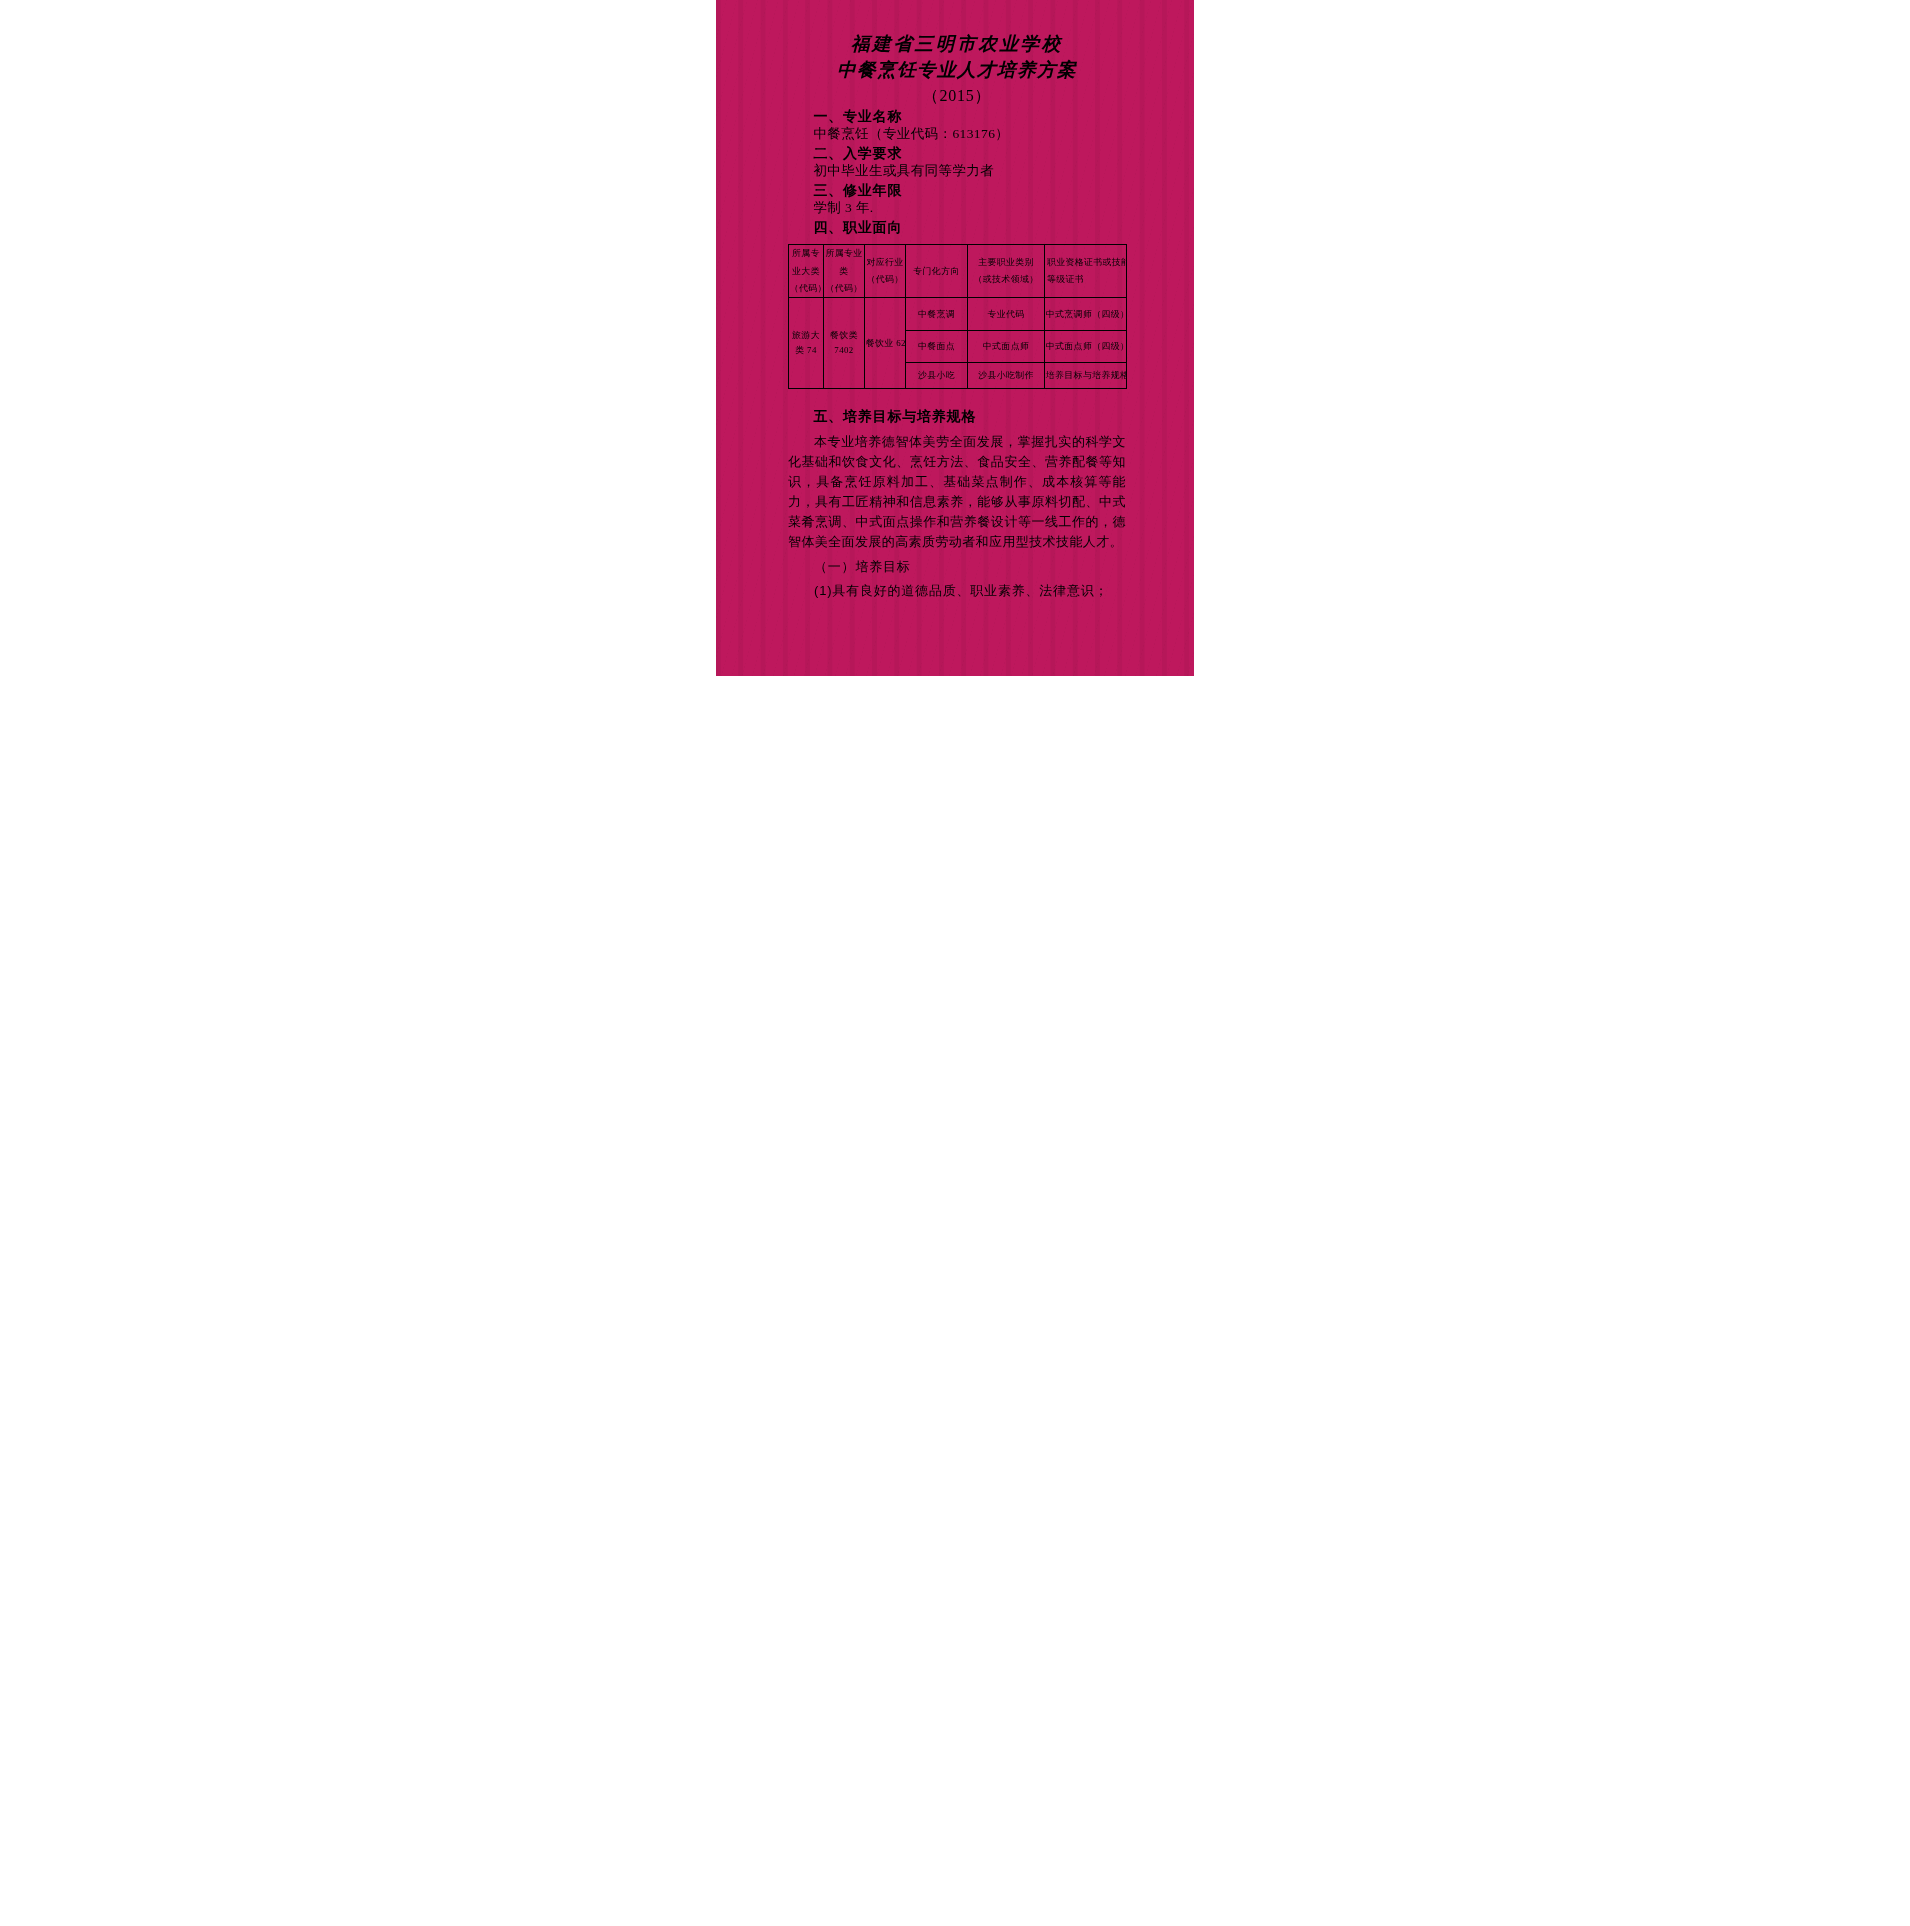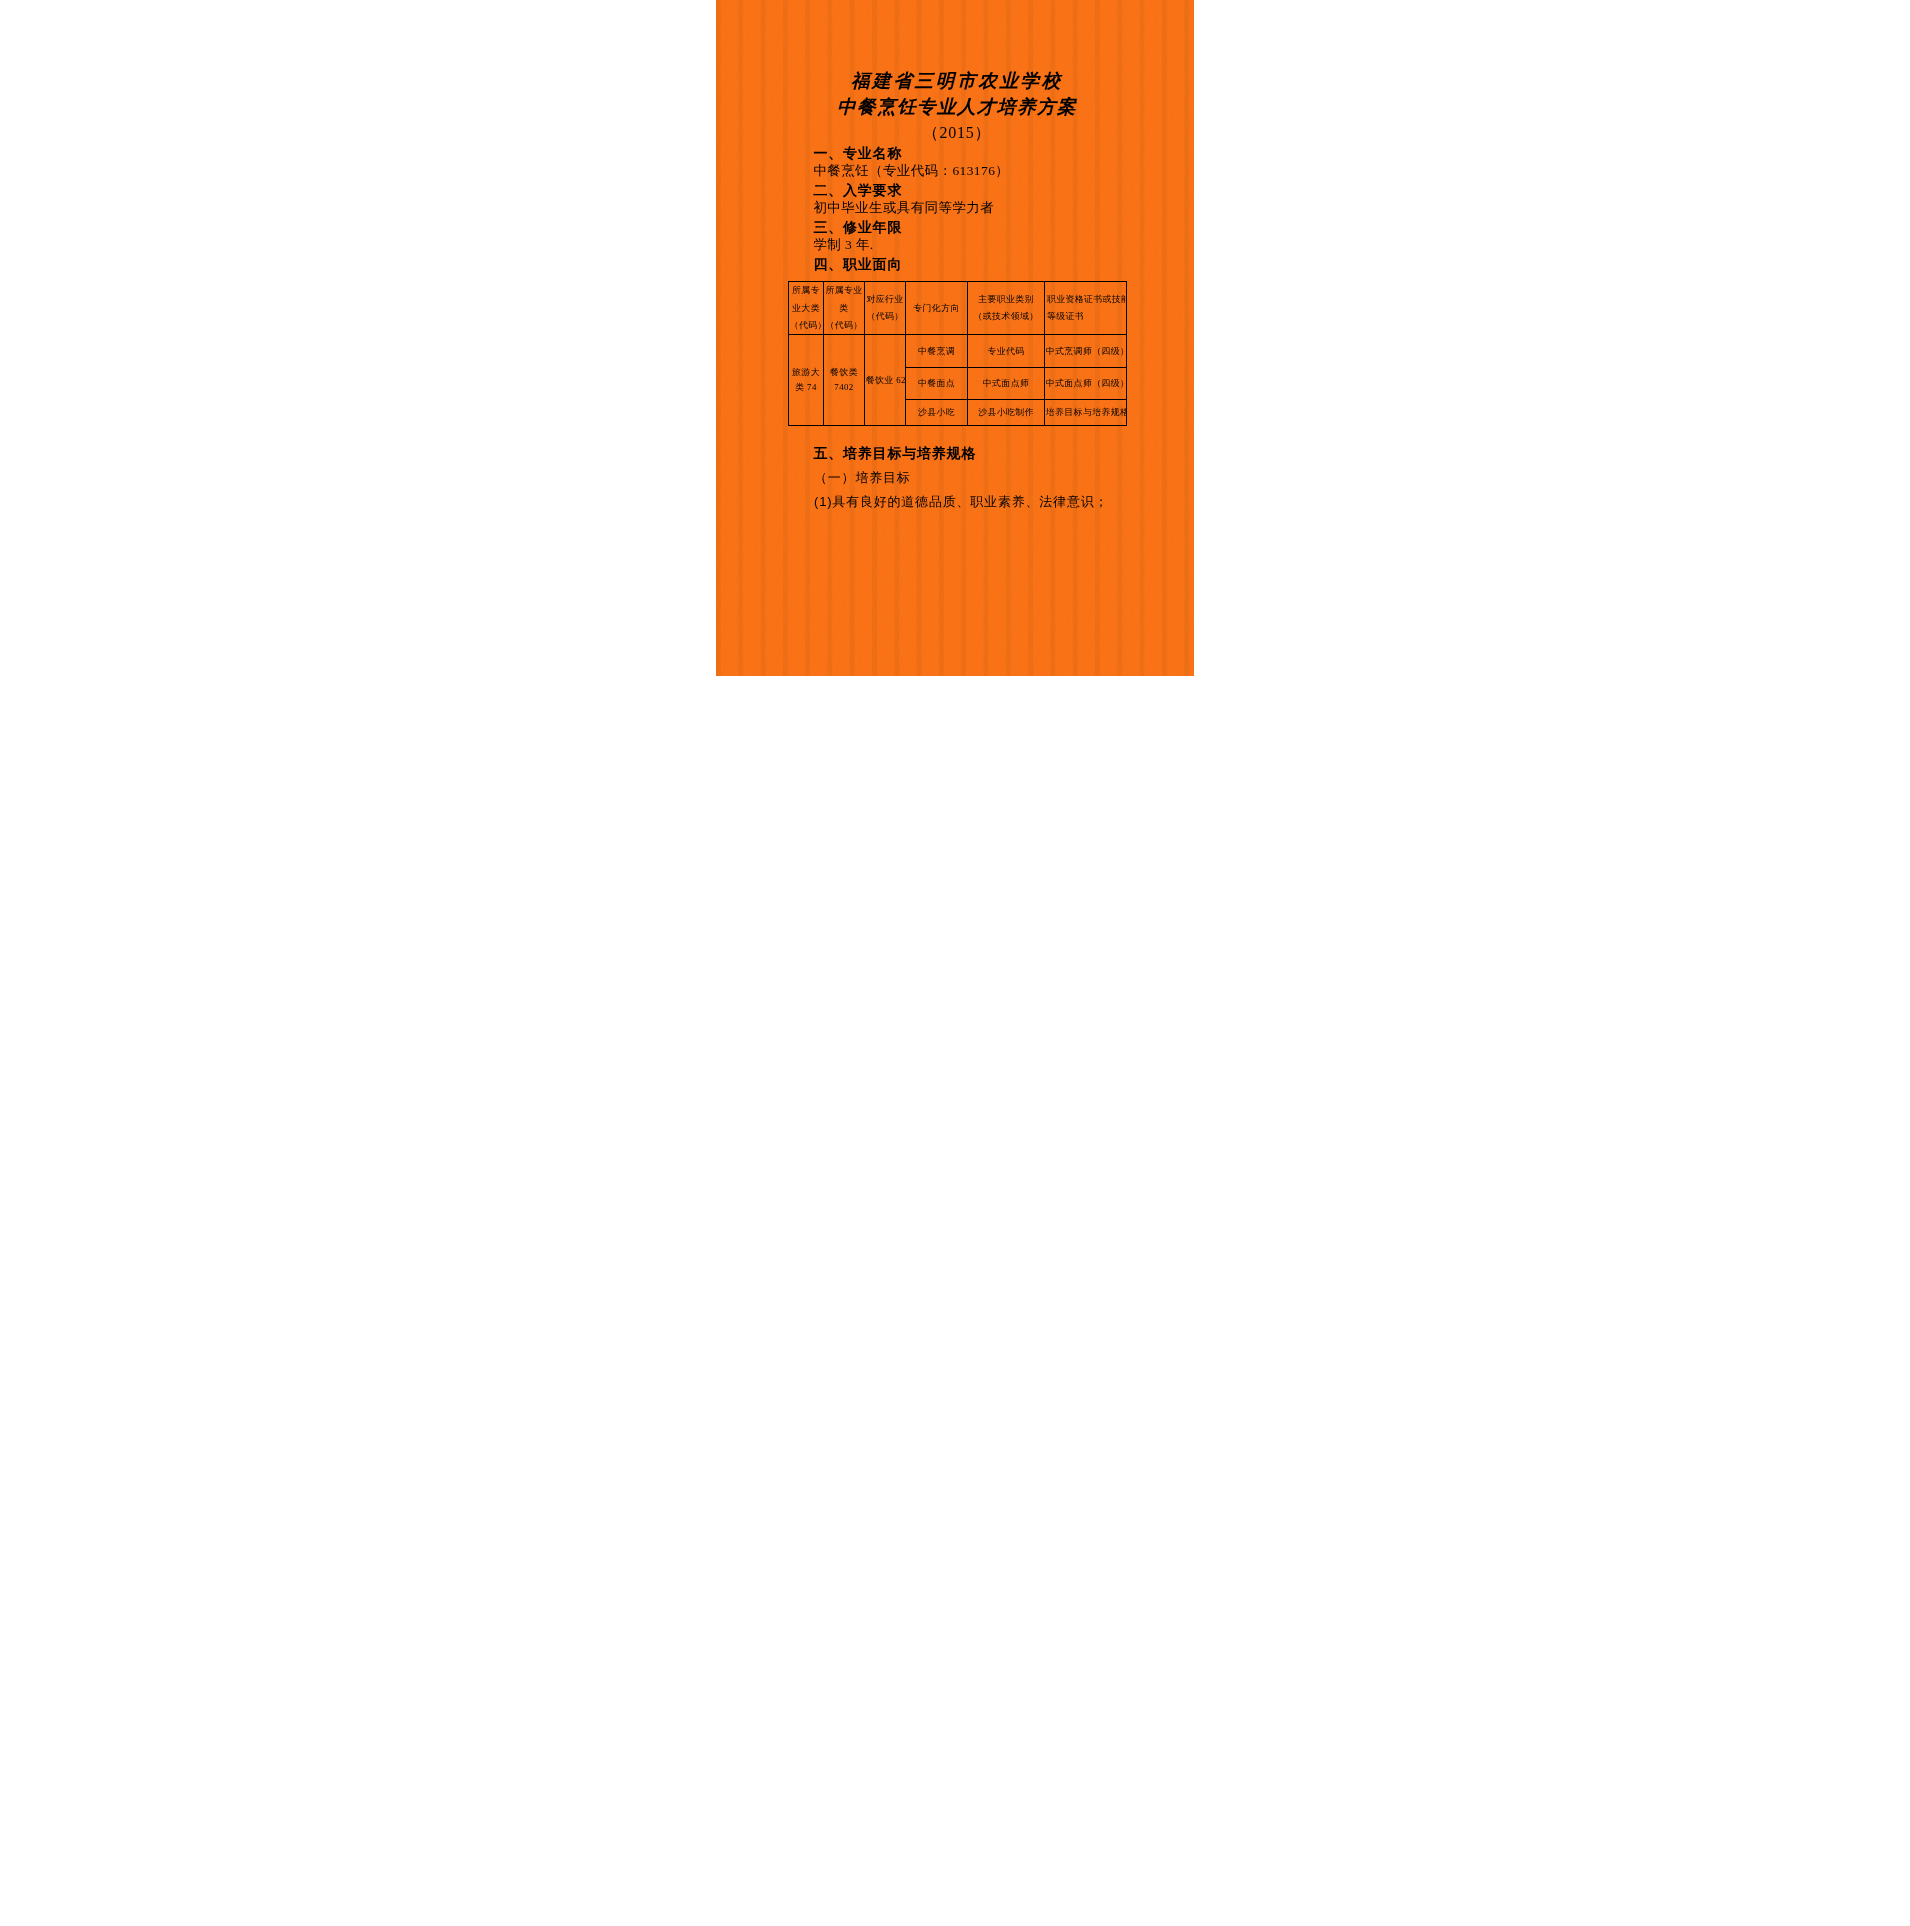--- a/index.html
+++ b/index.html
@@ -5,23 +5,23 @@
   html, body {
     margin: 0;
     padding: 0;
     background: #ffffff;
   }
   .page {
     position: relative;
     width: 478px;
     height: 676px;
     margin: 0 auto;
-    background: #f97316;
+    background: #be185d;
     box-sizing: border-box;
-    padding: 63px 68px 0 72px;
+    padding: 26px 68px 0 72px;
     color: #000;
     overflow: hidden;
   }
   
   .texture {
     position: absolute;
     inset: 0;
     pointer-events: none;
     background-image:
       linear-gradient(90deg, rgba(0,0,0,0.045) 0 4.6px, transparent 4.6px),
@@ -183,19 +183,20 @@
         <tr class="r3">
           <td>沙县小吃</td>
           <td>沙县小吃制作</td>
           <td>培养目标与培养规格</td>
         </tr>
       </tbody>
     </table>
 
     <div class="s5">
       <div class="sec-heading">五、培养目标与培养规格</div>
+      <div class="para">本专业培养德智体美劳全面发展，掌握扎实的科学文化基础和饮食文化、烹饪方法、食品安全、营养配餐等知识，具备烹饪原料加工、基础菜点制作、成本核算等能力，具有工匠精神和信息素养，能够从事原料切配、中式菜肴烹调、中式面点操作和营养餐设计等一线工作的，德智体美全面发展的高素质劳动者和应用型技术技能人才。</div>
       <div class="sub-line">（一）培养目标</div>
       <div class="sub-line">(1)具有良好的道德品质、职业素养、法律意识；</div>
     </div>
 
   </div>
 </div>
 
 
 </body></html>

